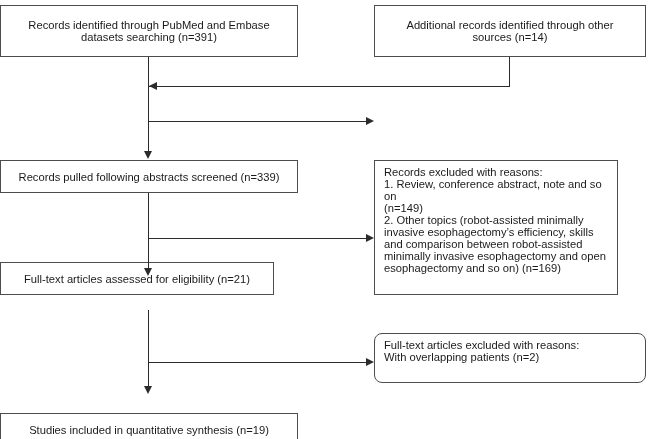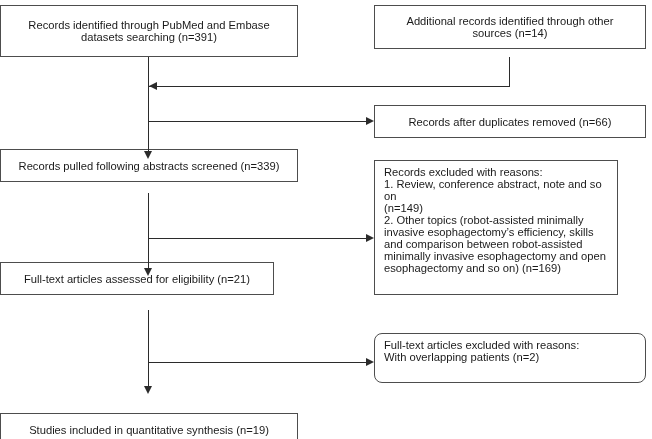--- a/index.html
+++ b/index.html
@@ -35,23 +35,23 @@
     align-items: flex-start;
     padding: 5px 9px;
   }
   .node .txt {
     display: block;
     white-space: pre-line;
   }
 
   
   #box-pubmed      { left: 0px;   top: 5px;   width: 298px; height: 52px; }
-  #box-additional  { left: 374px; top: 5px;   width: 272px; height: 44px; }
+  #box-additional  { left: 374px; top: 5px;   width: 272px; height: 52px; }
   #box-duplicates  { left: 374px; top: 105px; width: 272px; height: 33px; }
-  #box-abstracts   { left: 0px;   top: 149px; width: 298px; height: 33px; }
+  #box-abstracts   { left: 0px;   top: 160px; width: 298px; height: 33px; }
   #box-excluded    { left: 374px; top: 160px; width: 244px; height: 135px; }
   #box-fulltext    { left: 0px;   top: 262px; width: 274px; height: 33px; text-align: right; }
   #box-ftexcluded  { left: 374px; top: 333px; width: 272px; height: 50px; border-radius: 8px; }
   #box-included    { left: 0px;   top: 413px; width: 298px; height: 33px; }
 
   
   .conn {
     position: absolute;
     background: #2b2b2b;
   }
@@ -87,23 +87,20 @@
   <div class="node" id="box-pubmed">
     <span class="txt">Records identified through PubMed and Embase
 datasets searching (n=391)</span>
   </div>
 
   <div class="node" id="box-additional">
     <span class="txt">Additional records identified through other
 sources (n=14)</span>
   </div>
 
-  <div class="node" id="box-duplicates">
-    <span class="txt">Records after duplicates removed (n=66)</span>
-  </div>
 
   <div class="node" id="box-abstracts">
     <span class="txt">Records pulled following abstracts screened (n=339)</span>
   </div>
 
   <div class="node left-align" id="box-excluded">
     <span class="txt">Records excluded with reasons:
 1. Review, conference abstract, note and so on
 (n=149)
 2. Other topics (robot-assisted minimally

